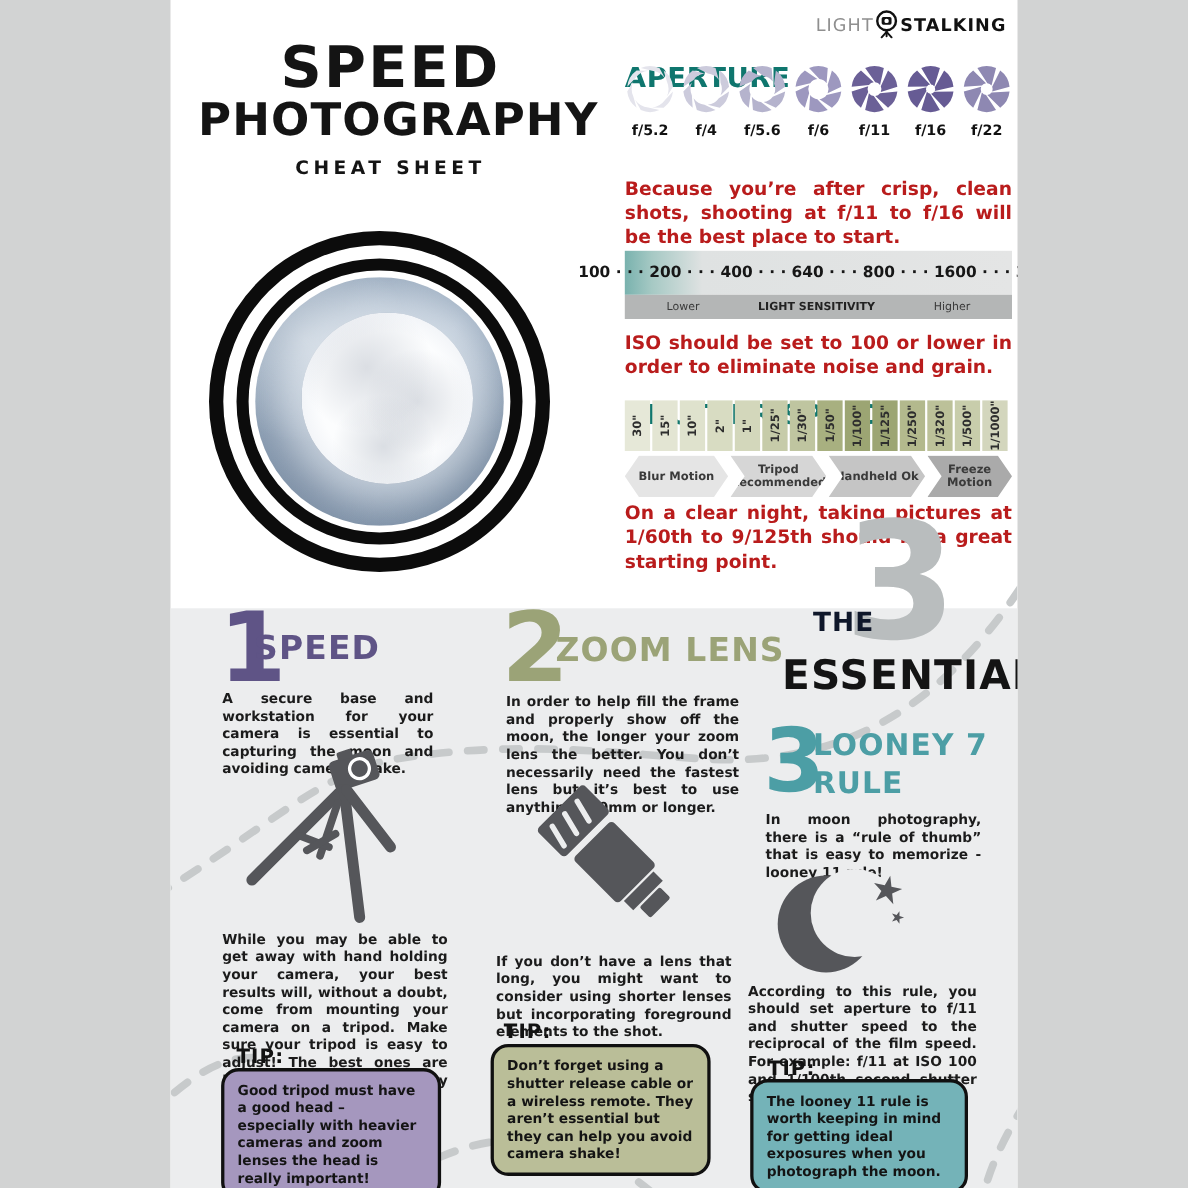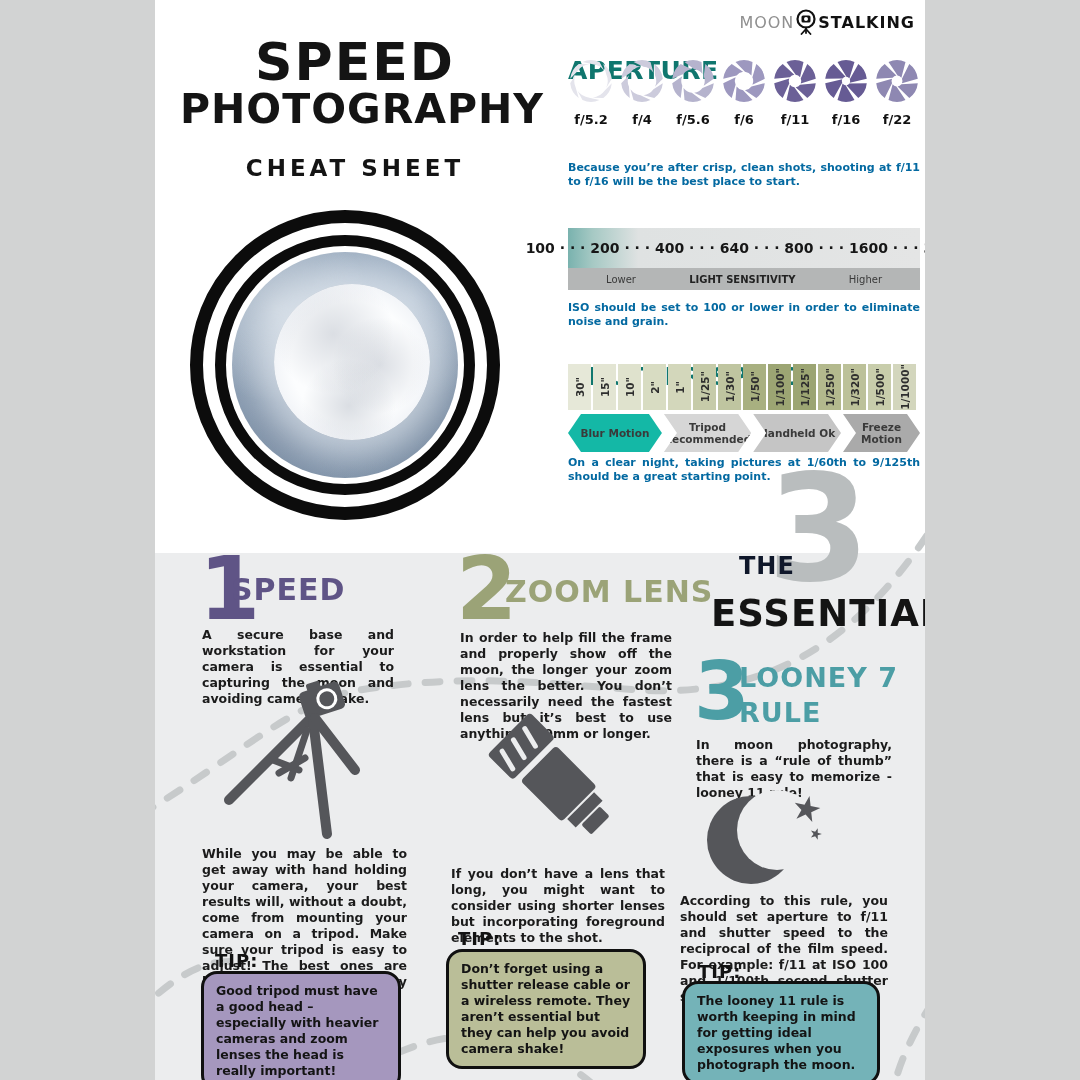--- a/index.html
+++ b/index.html
@@ -10,41 +10,41 @@
   .abs{position:absolute;}
   .disp{font-weight:bold;letter-spacing:0.5px;color:#0f766e;margin-top:28px;}
   
   .logo{position:absolute;top:9px;right:10px;display:flex;align-items:center;font-size:16px;letter-spacing:1px;}
   .logo .lt{color:#8f8f8f;font-weight:normal;}
   .logo .st{color:#111;font-weight:bold;}
   
   .title-block{position:absolute;left:25px;top:36px;width:350px;text-align:center;color:#141414;}
   .title-moon{font-size:52px;font-weight:bold;letter-spacing:2px;line-height:1.0;}
   .title-photo{font-size:41px;font-weight:bold;letter-spacing:1px;line-height:1.05;}
-  .title-cheat{font-size:23px;font-weight:bold;letter-spacing:4px;margin-top:24px;}
+  .title-cheat{font-size:17px;font-weight:bold;letter-spacing:4px;margin-top:12px;}
   
   .moon-outer{position:absolute;left:35px;top:210px;width:310px;height:310px;box-sizing:border-box;border:13px solid #0c0c0c;border-radius:50%;background:#fff;}
   .moon-ring2{position:absolute;left:12px;top:12px;width:260px;height:260px;box-sizing:border-box;border:11px solid #0c0c0c;border-radius:50%;background:#fff;}
   .moon-photo{position:absolute;left:6px;top:6px;width:226px;height:226px;border-radius:50%;overflow:hidden;
     background:
       radial-gradient(circle at 20% 25%, rgba(255,255,255,0.40), rgba(255,255,255,0) 38%),
       radial-gradient(circle at 80% 20%, rgba(210,220,232,0.45), rgba(255,255,255,0) 40%),
       radial-gradient(circle at 25% 80%, rgba(120,136,158,0.55), rgba(255,255,255,0) 45%),
       radial-gradient(circle at 85% 75%, rgba(110,128,150,0.5), rgba(255,255,255,0) 45%),
       linear-gradient(135deg,#9fb0c3 0%,#8498ae 45%,#788ca3 100%);}
   .moon-ball{position:absolute;left:42px;top:32px;width:156px;height:156px;border-radius:50%;
     background:
       radial-gradient(circle at 38% 32%, rgba(165,172,184,0.38), rgba(255,255,255,0) 42%),
       radial-gradient(circle at 68% 52%, rgba(152,160,174,0.32), rgba(255,255,255,0) 36%),
       radial-gradient(circle at 48% 78%, rgba(140,150,165,0.30), rgba(255,255,255,0) 32%),
       radial-gradient(circle, #fcfdfe 55%, #eceff4 82%, #e0e5ec 100%);
     box-shadow:0 0 34px 20px rgba(242,246,252,0.6);}
   
   .rcol-head{font-size:25px;}
-  .note{font-size:11px;font-weight:bold;color:#0369a1;line-height:1.3;text-align:justify;width:352px;}
+  .note{font-size:17px;font-weight:bold;color:#b91c1c;line-height:1.3;text-align:justify;width:352px;}
   .ap-row{position:absolute;left:413px;top:58px;width:352px;display:flex;justify-content:space-between;}
   .ap-cell{display:flex;flex-direction:column;align-items:center;width:46px;}
   .ap-cell svg{width:46px;height:46px;}
   .ap-label{margin-top:8px;font-size:13px;font-weight:bold;color:#111;}
   .scale-bar{position:absolute;left:413px;top:137px;width:352px;height:19px;background:#b1b3b3;display:flex;align-items:center;justify-content:space-between;padding:0 8px;box-sizing:border-box;}
   .scale-bar span{font-size:9.5px;font-weight:bold;color:#3d3d3d;}
   .iso-bar{position:absolute;left:413px;top:228px;width:352px;height:40px;display:flex;align-items:center;justify-content:center;
     background:linear-gradient(to right,#79b2ae 0%,#a6c9c4 7%,#dfe2e2 20%,#e4e5e5 100%);}
   .iso-vals{font-size:14px;font-weight:bold;color:#161616;white-space:nowrap;}
   .iso-sub{position:absolute;left:413px;top:268px;width:352px;height:22px;background:#b4b6b6;display:flex;align-items:center;justify-content:space-between;padding:0 38px;box-sizing:border-box;}
@@ -78,21 +78,21 @@
     <svg class="dashes" viewBox="0 0 770 1080">
       <g fill="none" stroke="#c7cacb" stroke-width="7" stroke-linecap="round" stroke-dasharray="15 17">
         <path d="M-15,815 C85,755 140,700 205,690 C315,672 405,685 485,690 C605,697 700,650 782,520"></path>
         <path d="M165,1105 C265,1015 365,1015 450,1095"></path>
         <path d="M795,975 C765,1020 745,1055 737,1095"></path>
         <path d="M-20,1015 C20,975 50,958 85,962"></path>
       </g>
     </svg>
 
     <div class="logo">
-      <span class="lt">MOON</span>
+      <span class="lt">LIGHT</span>
       <svg width="24" height="26" viewBox="0 0 24 26">
         <circle cx="12" cy="10" r="8.5" fill="#ffffff" stroke="#111" stroke-width="2.2"></circle>
         <rect x="7.5" y="6.5" width="9" height="7" rx="1.5" fill="#111"></rect>
         <circle cx="12" cy="10" r="2" fill="#fff"></circle>
         <g stroke="#111" stroke-width="1.8" stroke-linecap="round">
           <line x1="12" y1="18.5" x2="12" y2="24"></line>
           <line x1="12" y1="20" x2="7.5" y2="25"></line>
           <line x1="12" y1="20" x2="16.5" y2="25"></line>
         </g>
       </svg>
@@ -245,21 +245,21 @@
           <span>1/320"</span>
         </div>
         <div class="ss-box" style="background: rgb(200, 205, 171);">
           <span>1/500"</span>
         </div>
         <div class="ss-box" style="background: rgb(211, 214, 189);">
           <span>1/1000"</span>
         </div>
       </div>
     <div class="band-row" id="band-row">
-        <div class="band first" style="background: #14b8a6; width: 122px;">Blur Motion</div>
+        <div class="band first" style="background: #e5e5e5; width: 122px;">Blur Motion</div>
         <div class="band" style="background: rgb(214, 214, 214); width: 112px;">Tripod Recommended</div>
         <div class="band" style="background: rgb(197, 197, 197); width: 114px;">Handheld Ok</div>
         <div class="band" style="background: rgb(170, 170, 170); width: 100px;">Freeze Motion</div>
       </div>
     <div class="abs note" style="left:413px;top:456px;">On a clear night, taking pictures at 1/60th to 9/125th should be a great starting point.</div>
 
     <div class="abs ess-three" style="left:612px;top:470px;">3</div>
     <div class="abs ess-the" style="left:584px;top:552px;">THE</div>
     <div class="abs ess-word" style="left:556px;top:592px;">ESSENTIALS</div>
 

